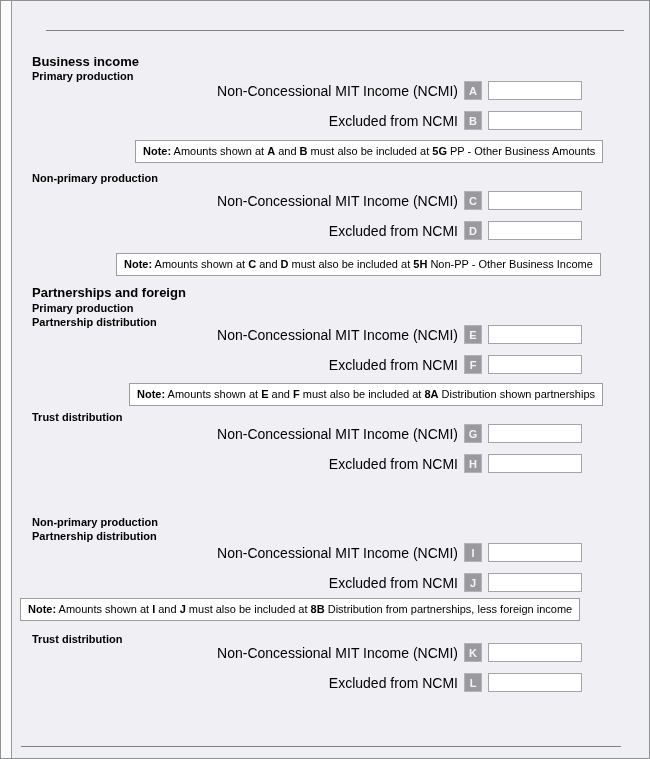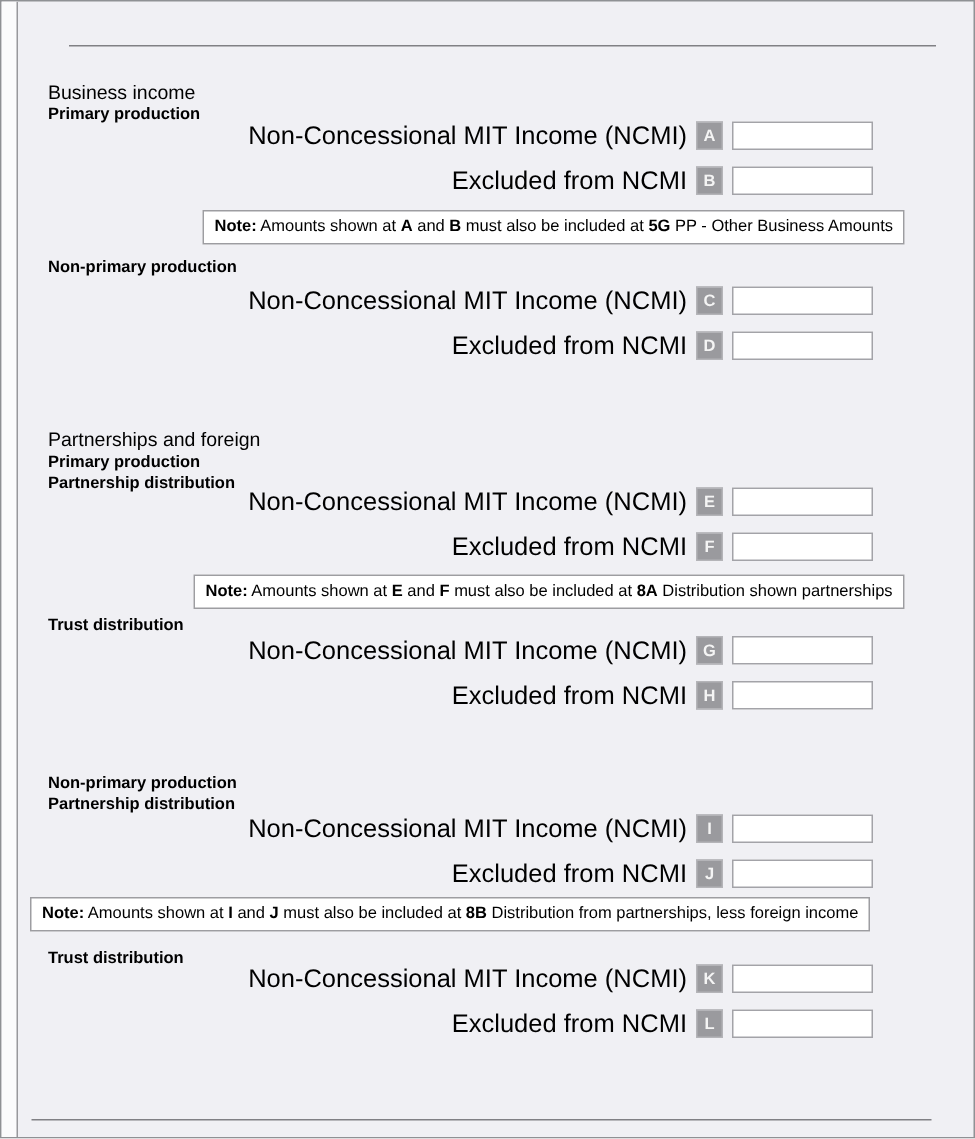--- a/index.html
+++ b/index.html
@@ -29,39 +29,39 @@
   .rule.bottom { left: 20px; top: 745px; width: 600px; }
   .title {
     position: absolute;
     left: 17px; top: 33px;
     font-size: 13px; font-weight: bold;
     white-space: nowrap;
   }
   .h1 {
     position: absolute;
     left: 31px;
-    font-size: 13px; font-weight: normal;
+    font-size: 13px; font-weight: bold;
     white-space: nowrap;
   }
   .h2 {
     position: absolute;
     left: 31px;
     font-size: 11px; font-weight: bold;
     white-space: nowrap;
   }
   .frow {
     position: absolute;
     left: 20px;
     width: 561px; height: 19px;
     display: flex;
     align-items: center;
     justify-content: flex-end;
     gap: 6px;
   }
-  .flabel { font-size: 17px; white-space: nowrap; margin-left: 36px; }
+  .flabel { font-size: 14px; white-space: nowrap; margin-left: 36px; }
   .badge {
     width: 18px; height: 19px;
     box-sizing: border-box;
     flex: 0 0 18px;
     background: #9a9a9e;
     border: 1px solid #b4b4b8;
     color: #f4f4f4;
     font-size: 11px; font-weight: bold;
     display: flex; align-items: center; justify-content: center;
   }
@@ -131,20 +131,30 @@
     <span class="flabel">Non-Concessional MIT Income (NCMI)</span>
     <span class="badge">C</span>
     <input class="finput" type="text" value="" style="">
   </div>
   <div class="frow" style="top:220px">
     <span class="flabel">Excluded from NCMI</span>
     <span class="badge">D</span>
     <input class="finput" type="text" value="" style="">
   </div>
 
+  <div class="note" style="top:252px;left:115px">
+    <b>Note:</b>
+    <span>Amounts shown at</span>
+    <b>C</b>
+    <span>and</span>
+    <b>D</b>
+    <span>must also be included at</span>
+    <b>5H</b>
+    <span>Non-PP - Other Business Income</span>
+  </div>
 
   <div class="h1" style="top:284px">Partnerships and foreign</div>
   <div class="h2" style="top:301px">Primary production</div>
   <div class="h2" style="top:315px">Partnership distribution</div>
 
   <div class="frow" style="top:324px">
     <span class="flabel">Non-Concessional MIT Income (NCMI)</span>
     <span class="badge">E</span>
     <input class="finput" type="text" value="" style="">
   </div>

